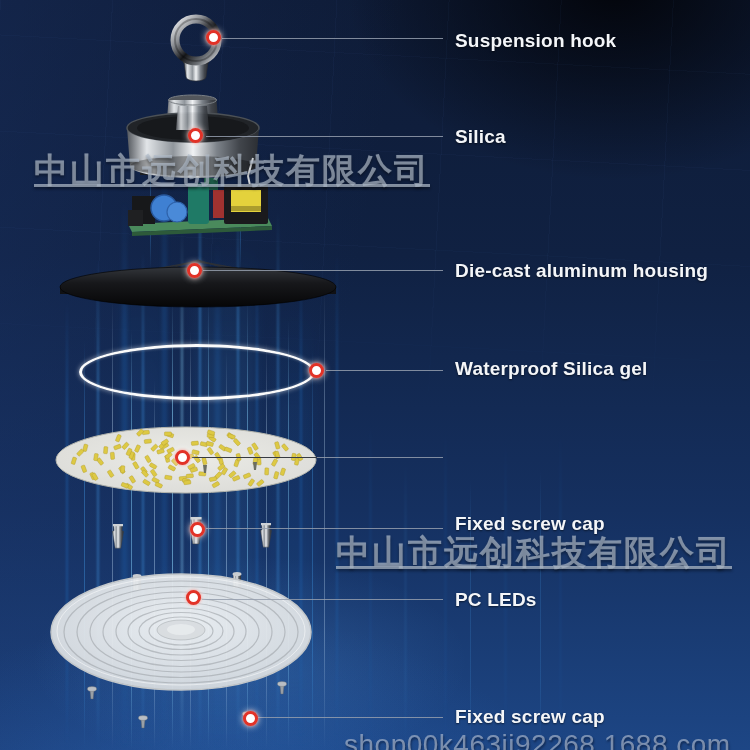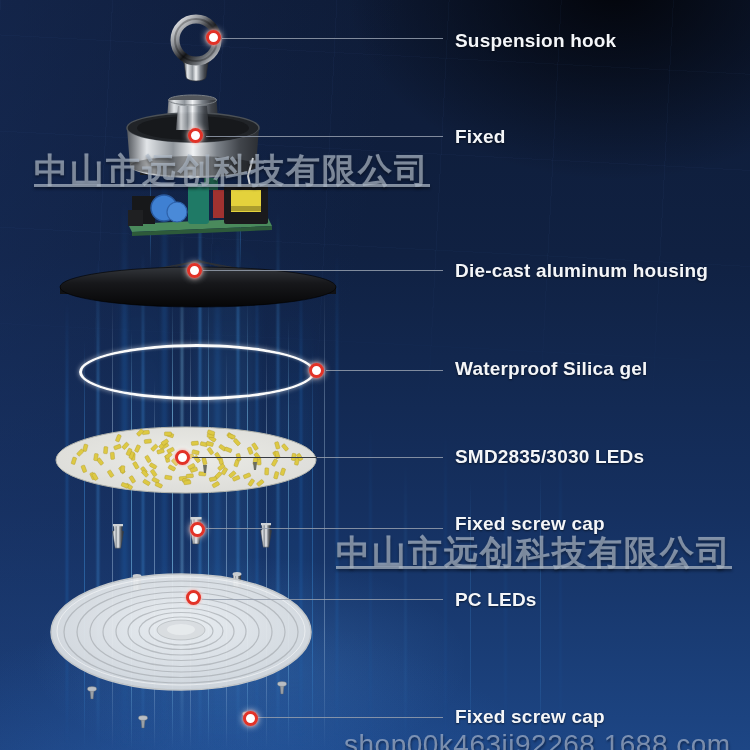--- a/index.html
+++ b/index.html
@@ -358,24 +358,23 @@
     <span class="line" style="left:222px;top:38px;width:221px;"></span>
     <span class="line" style="left:206px;top:136px;width:237px;"></span>
     <span class="line" style="left:203px;top:270px;width:240px;"></span>
     <span class="line" style="left:326px;top:370px;width:117px;"></span>
     <span class="line dark-start" style="left:192px;top:457px;width:251px;"></span>
     <span class="line" style="left:206px;top:528px;width:237px;"></span>
     <span class="line" style="left:202px;top:599px;width:241px;"></span>
     <span class="line" style="left:258px;top:717px;width:185px;"></span>
 
     <span class="callout-label" style="top:30px;">Suspension hook</span>
-    <span class="callout-label" style="top:126px;">Fixed</span>
+    <span class="callout-label" style="top:126px;">Silica</span>
     <span class="callout-label" style="top:358px;">Waterproof Silica gel</span>
     <span class="callout-label" style="top:260px;">Die-cast aluminum housing</span>
-    <span class="callout-label" style="top:446px;">SMD2835/3030 LEDs</span>
     <span class="callout-label" style="top:513px;">Fixed screw cap</span>
     <span class="callout-label" style="top:589px;">PC LEDs</span>
     <span class="callout-label" style="top:706px;">Fixed screw cap</span>
   </div>
 
   <div class="wm wm-cn" style="left:34px;top:148px;">中山市远创科技有限公司</div>
   <div class="wm wm-cn" style="left:336px;top:530px;">中山市远创科技有限公司</div>
   <div class="wm wm-url" style="left:344px;top:699px;margin-top:30px;">shop00k463jj92268.1688.com</div>
 </div>
 

